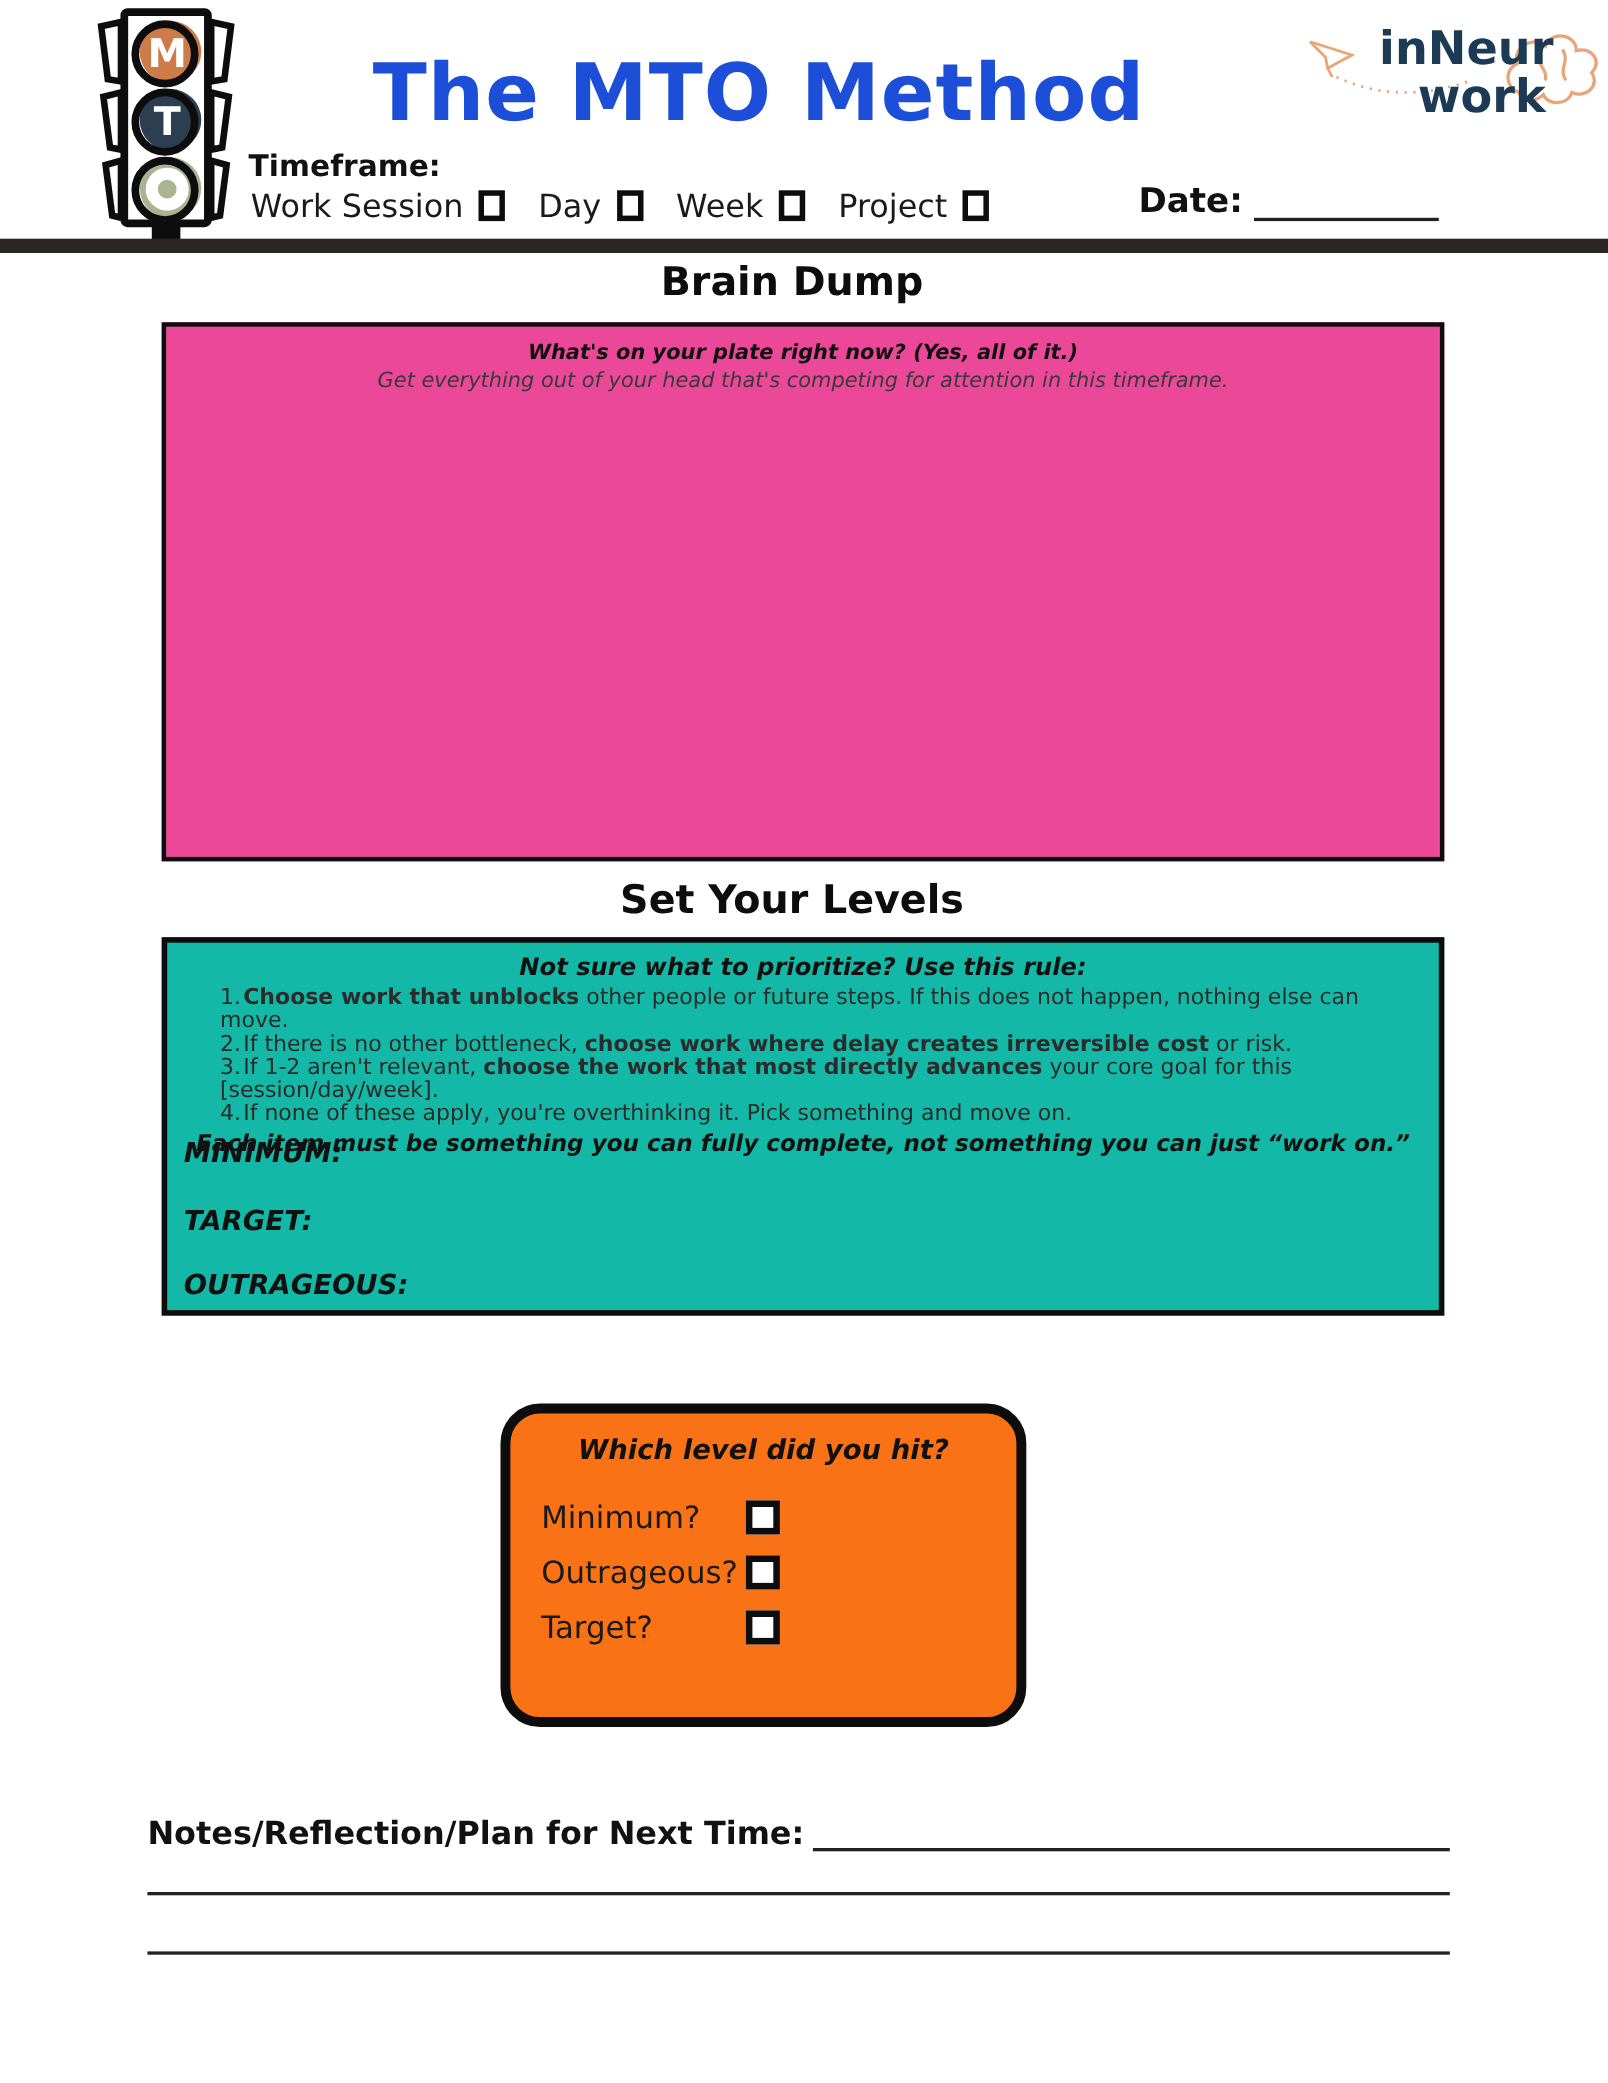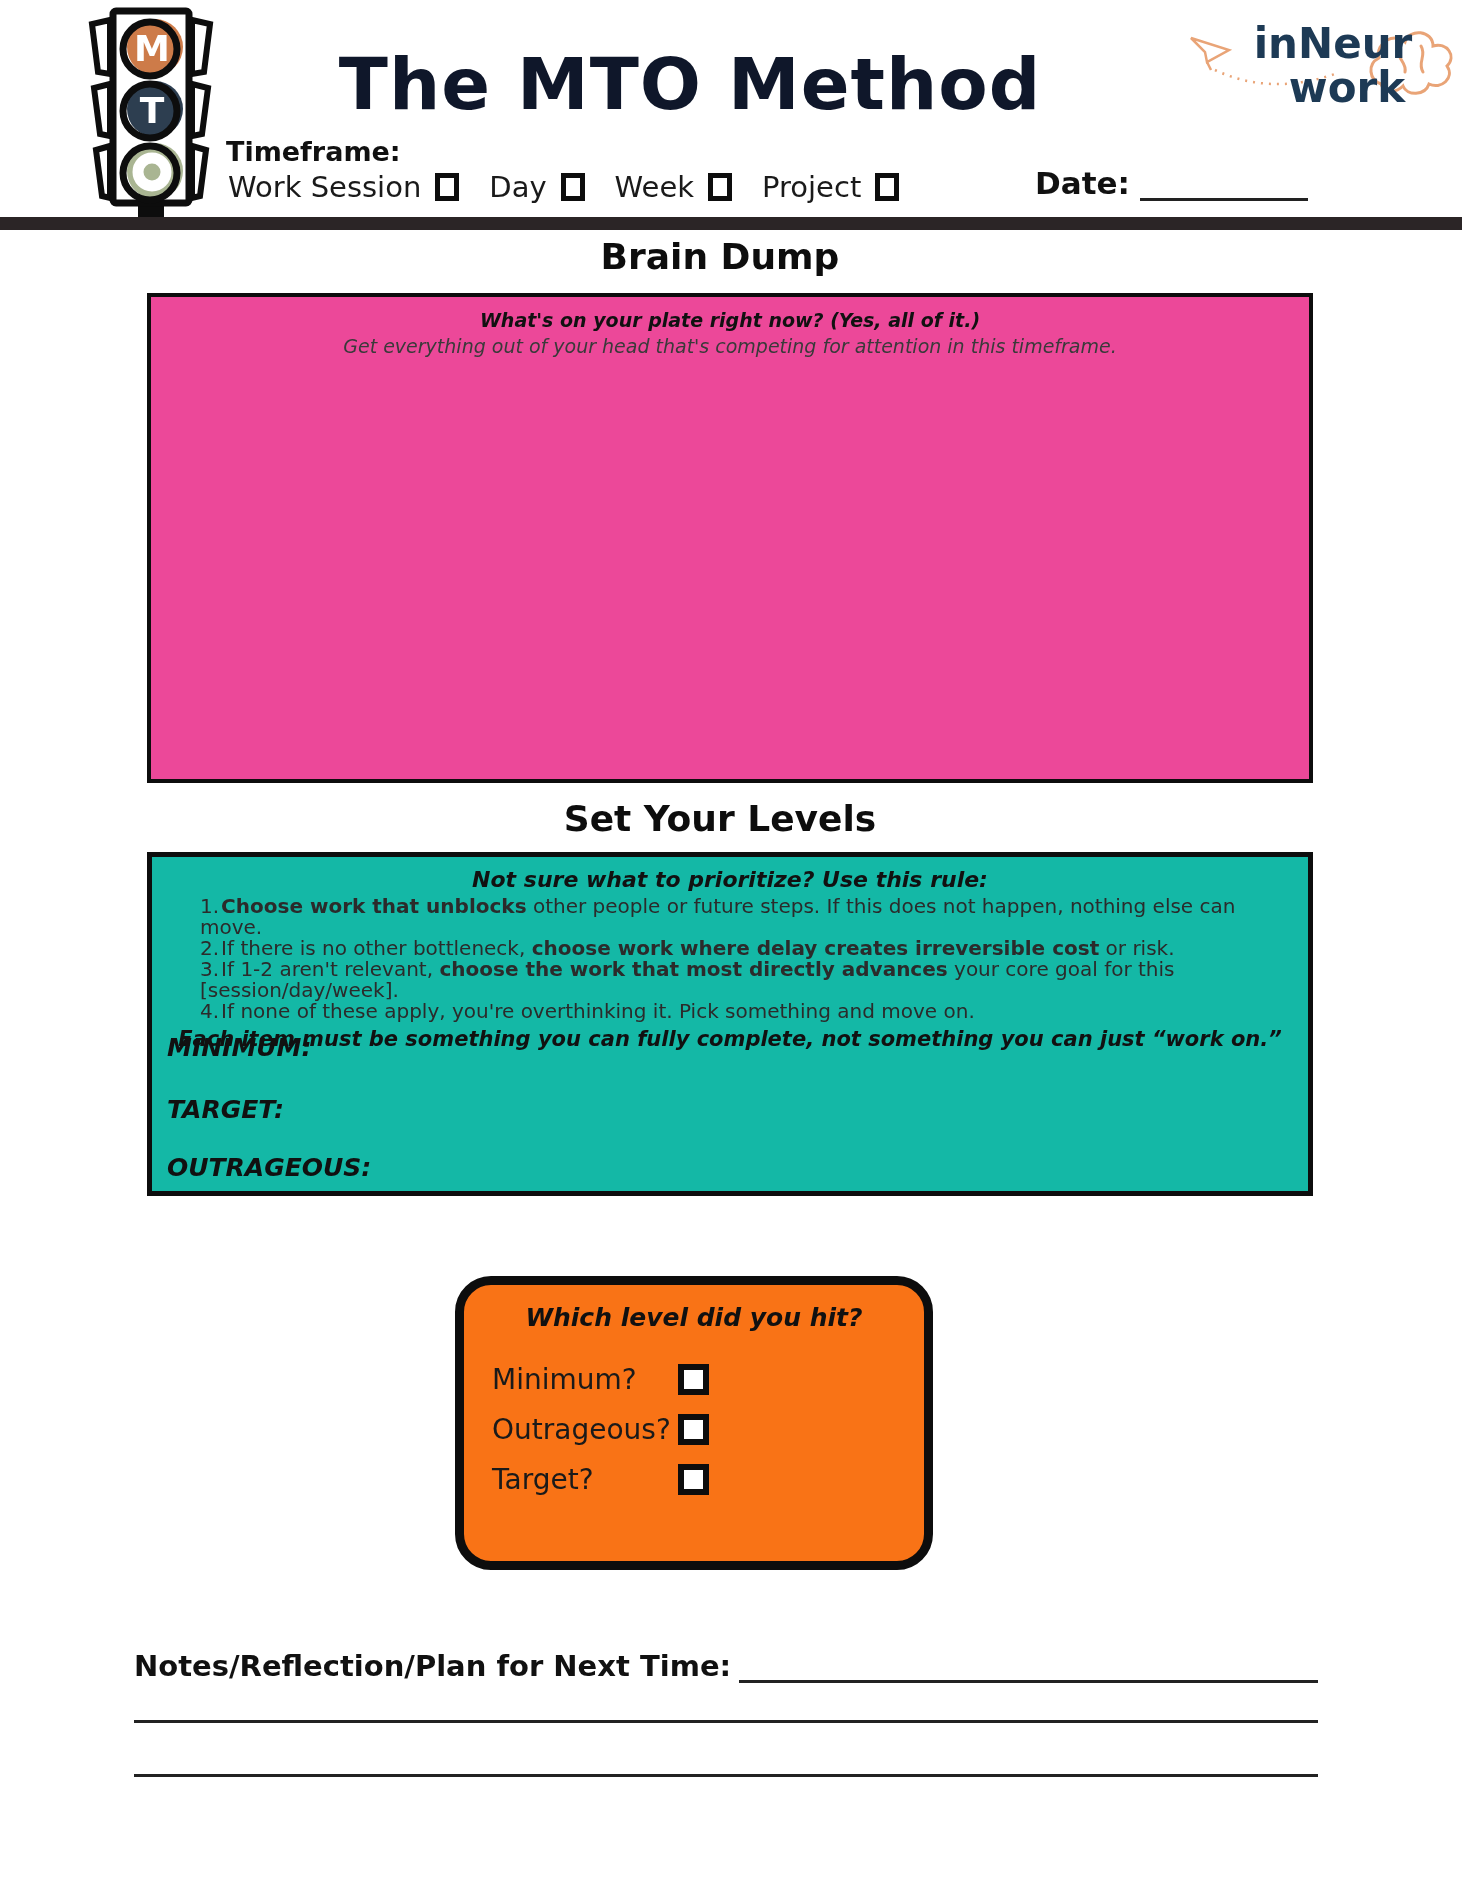--- a/index.html
+++ b/index.html
@@ -4,21 +4,21 @@
 <style>
   html,body{margin:0;padding:0;background:#ffffff;}
   .page{
     position:relative;width:1462px;height:1894px;background:#ffffff;
     font-family:"DejaVu Sans","Liberation Sans",sans-serif;color:#111;
     overflow:hidden;
   }
   
   .title{
     position:absolute;left:200px;top:42px;width:980px;text-align:center;
-    font-size:72px;font-weight:800;letter-spacing:1px;color:#0f172a;white-space:nowrap;
+    font-size:72px;font-weight:800;letter-spacing:1px;color:#1d4ed8;white-space:nowrap;
   }
   .brand{position:absolute;left:1185px;top:12px;width:270px;height:102px;}
   .trafficlight{position:absolute;left:82px;top:6px;width:140px;height:212px;}
   .timeframe-label{position:absolute;left:226px;top:136px;font-size:27px;font-weight:700;}
   .timeframe-row{
     position:absolute;left:228px;top:170px;display:flex;align-items:center;
     font-size:29px;font-weight:400;color:#1a1a1a;
   }
   .tf-opt{display:flex;align-items:center;margin-right:30px;}
   .tf-opt .lbl{margin-right:14px;white-space:nowrap;}

